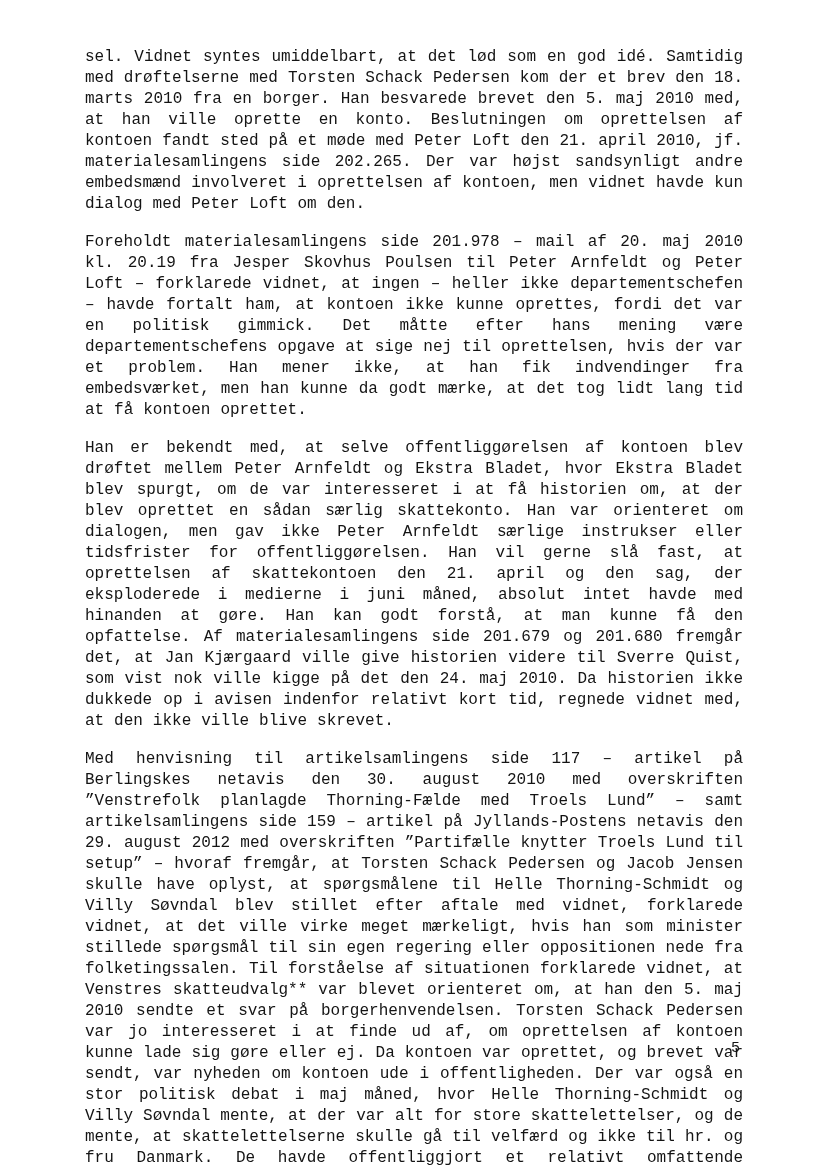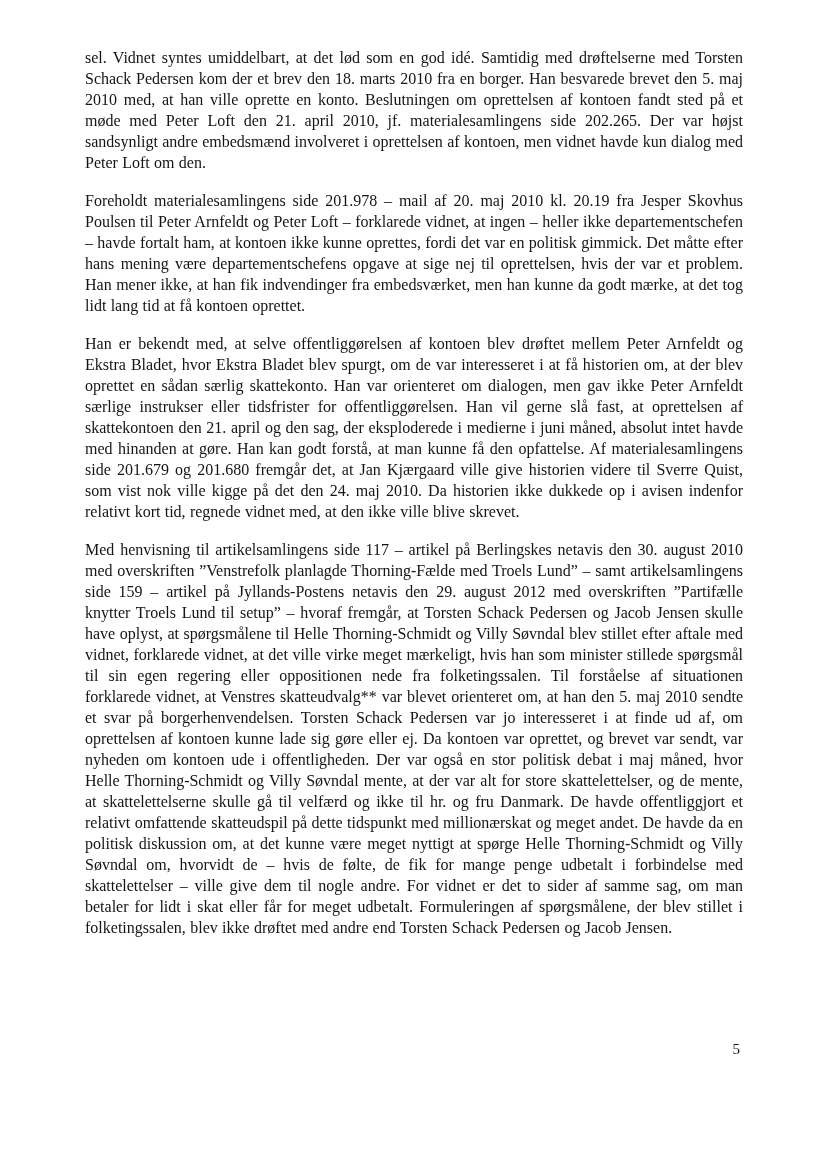--- a/index.html
+++ b/index.html
@@ -6,21 +6,21 @@
     margin: 0;
     padding: 0;
     background: #ffffff;
   }
   .page {
     position: relative;
     width: 825px;
     height: 1168px;
     background: #ffffff;
     overflow: hidden;
-    font-family: Liberation Serif, serif;
+    font-family: Liberation Mono, monospace;
     color: #141414;
   }
   .content {
     position: absolute;
     left: 85px;
     top: 47px;
     width: 658px;
   }
   .para {
     font-size: 16px;

